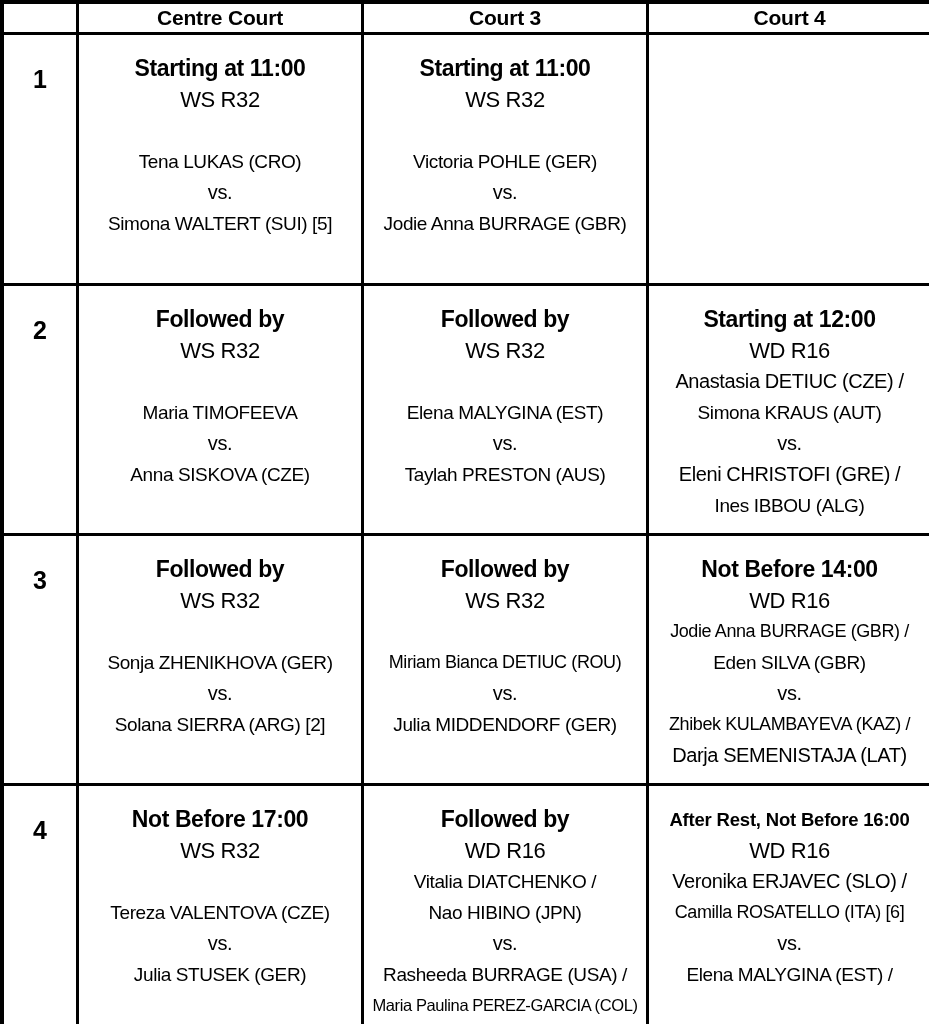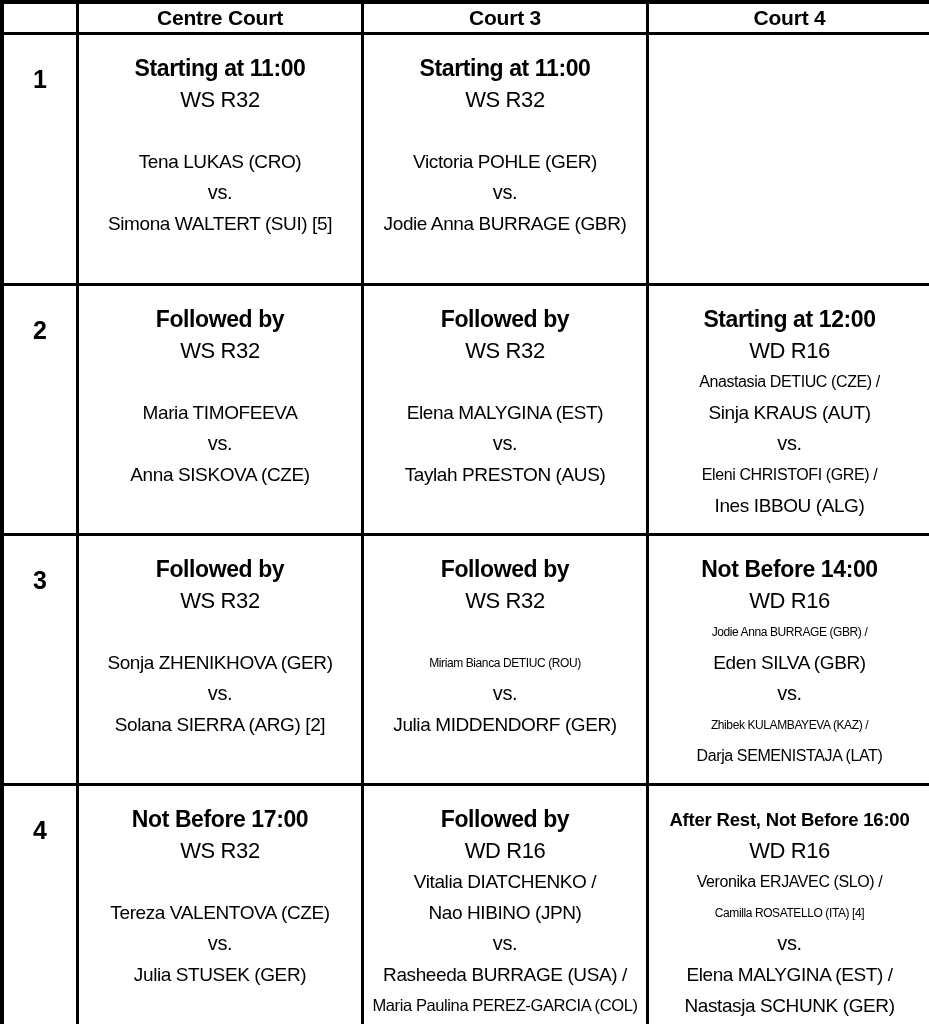--- a/index.html
+++ b/index.html
@@ -28,22 +28,22 @@
   }
   .ln{
     height:31px;display:flex;align-items:center;justify-content:center;
     white-space:nowrap;font-size:22px;letter-spacing:-0.4px;
   }
   .sched{font-weight:bold;font-size:23px;}
   .sched.sm{font-size:18.5px;letter-spacing:-0.2px;}
   .event{font-size:22px;}
   .vs{font-size:20px;}
   .player{font-size:19px;}
-  .player.md{font-size:16px;}
-  .player.sm{font-size:12px;}
+  .player.md{font-size:20px;}
+  .player.sm{font-size:18px;}
   .player.xs{font-size:16.5px;}
 </style>
 </head>
 <body>
 
 <div class="oop">
 
   <div class="cell colhead"></div>
   <div class="cell colhead">Centre Court</div>
   <div class="cell colhead">Court 3</div>
@@ -94,21 +94,21 @@
     <div class="ln"></div>
     <div class="ln player">Elena MALYGINA (EST)</div>
     <div class="ln vs">vs.</div>
     <div class="ln player">Taylah PRESTON (AUS)</div>
     <div class="ln"></div>
   </div>
   <div class="cell match">
     <div class="ln sched">Starting at 12:00</div>
     <div class="ln event">WD R16</div>
     <div class="ln player md">Anastasia DETIUC (CZE) /</div>
-    <div class="ln player">Sinja KRAUS (AUT)</div>
+    <div class="ln player">Simona KRAUS (AUT)</div>
     <div class="ln vs">vs.</div>
     <div class="ln player md">Eleni CHRISTOFI (GRE) /</div>
     <div class="ln player">Ines IBBOU (ALG)</div>
   </div>
 
   <div class="cell numcell">3</div>
   <div class="cell match">
     <div class="ln sched">Followed by</div>
     <div class="ln event">WS R32</div>
     <div class="ln"></div>
@@ -152,19 +152,18 @@
     <div class="ln player">Vitalia DIATCHENKO /</div>
     <div class="ln player">Nao HIBINO (JPN)</div>
     <div class="ln vs">vs.</div>
     <div class="ln player">Rasheeda BURRAGE (USA) /</div>
     <div class="ln player xs">Maria Paulina PEREZ-GARCIA (COL)</div>
   </div>
   <div class="cell match">
     <div class="ln sched sm">After Rest, Not Before 16:00</div>
     <div class="ln event">WD R16</div>
     <div class="ln player md">Veronika ERJAVEC (SLO) /</div>
-    <div class="ln player sm">Camilla ROSATELLO (ITA) [4]</div>
+    <div class="ln player sm">Camilla ROSATELLO (ITA) [6]</div>
     <div class="ln vs">vs.</div>
     <div class="ln player">Elena MALYGINA (EST) /</div>
-    <div class="ln player">Nastasja SCHUNK (GER)</div>
   </div>
 
 </div>
 
 </body></html>

